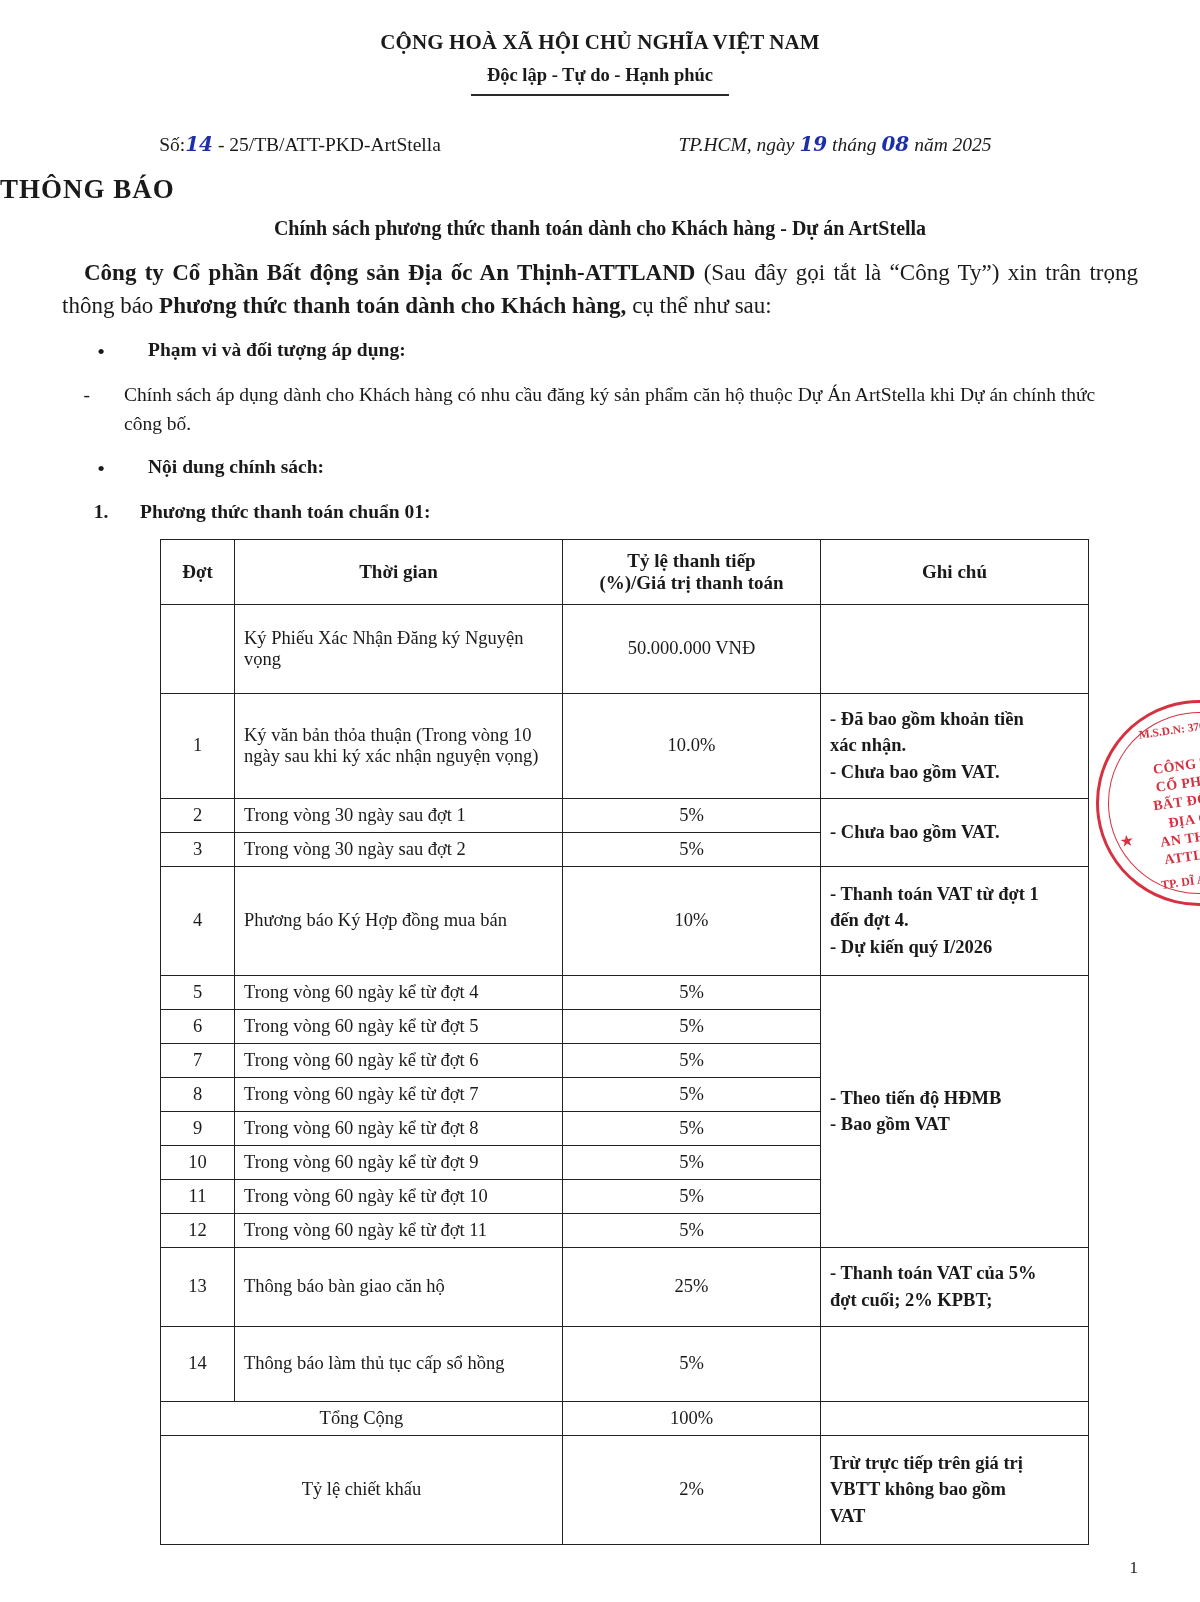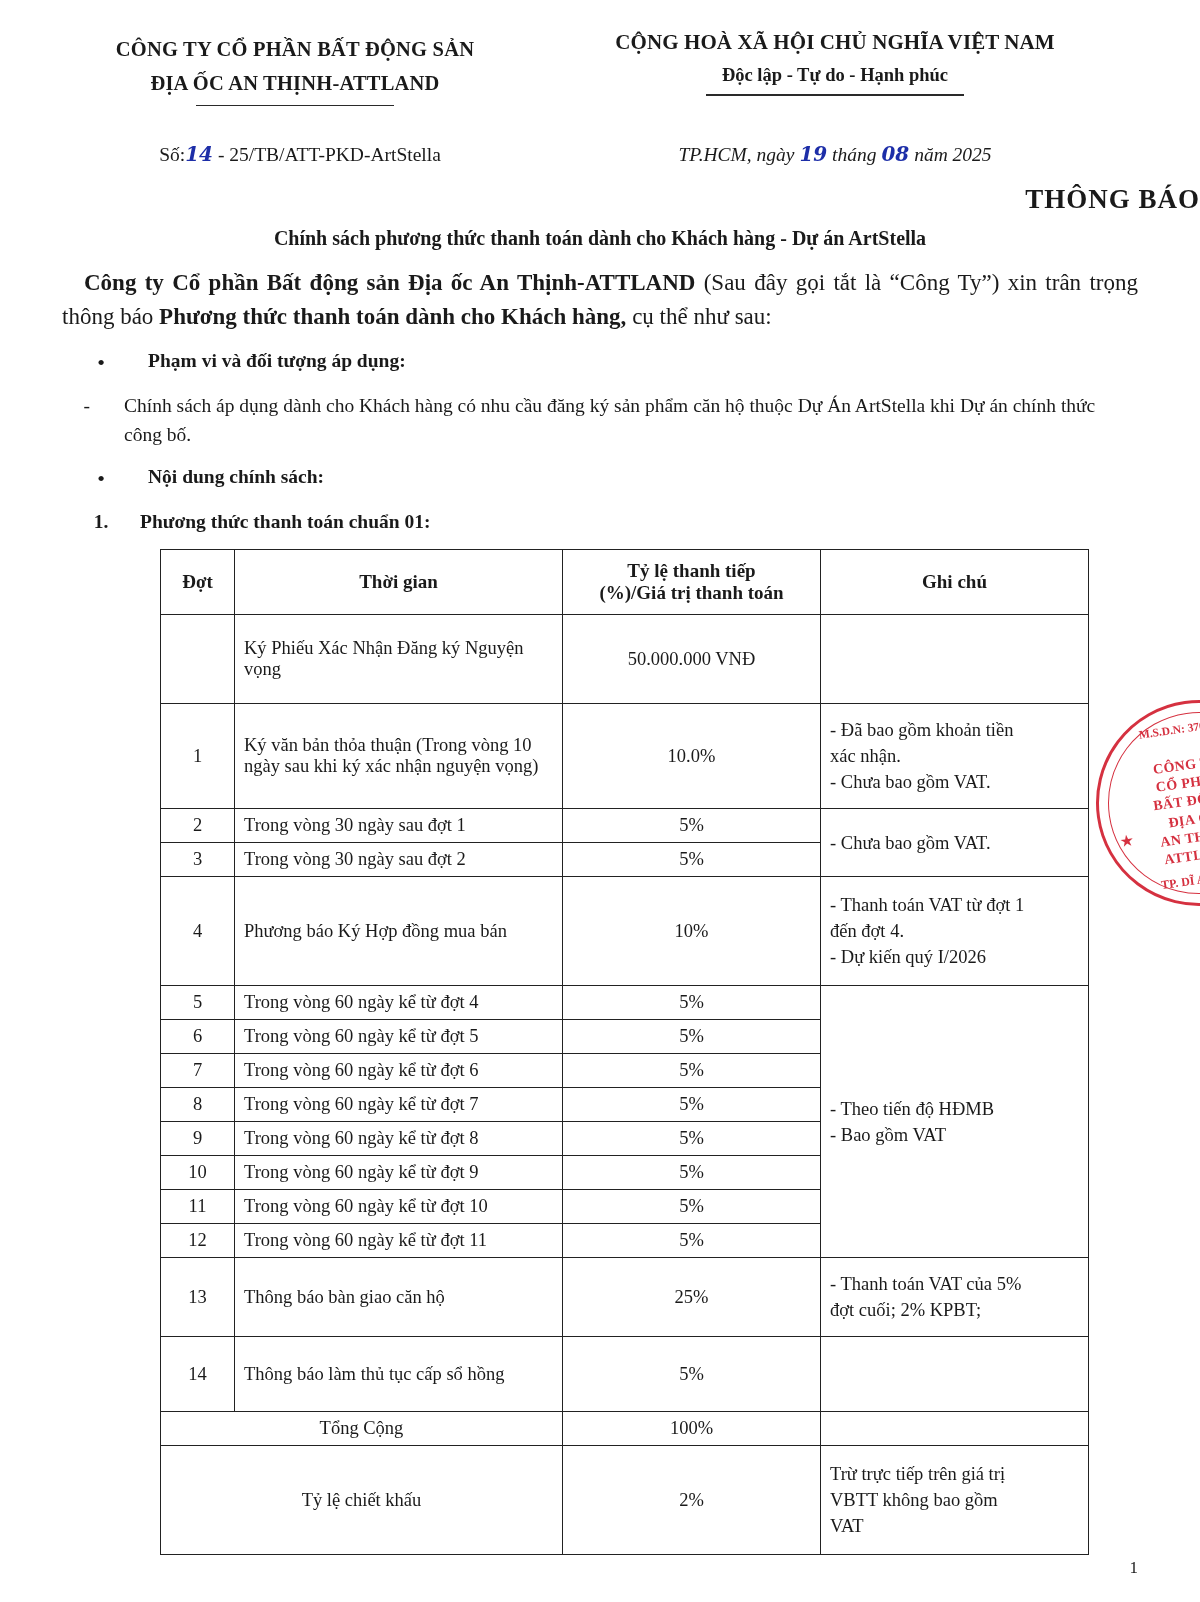--- a/index.html
+++ b/index.html
@@ -94,21 +94,21 @@
   .place-date {
     flex: 1;
     text-align: center;
     font-style: italic;
     font-size: 19.5px;
     padding-top: 24px;
   }
 
   
   .doc-title {
-    text-align: right;
+    text-align: left;
     font-weight: bold;
     font-size: 27px;
     letter-spacing: 1px;
     margin-top: 18px;
   }
   .doc-subtitle {
     text-align: center;
     font-weight: bold;
     font-size: 20px;
     margin-top: 12px;
@@ -196,21 +196,21 @@
     padding: 10px 6px;
   }
   .col-dot { width: 74px; }
   .col-time { width: 328px; }
   .col-rate { width: 258px; }
   .col-note { width: 268px; }
 
   .c-center { text-align: center; }
   .c-left { text-align: left; }
   .tall { height: 76px; }
-  .note-cell { font-size: 18.5px; line-height: 1.42; }
+  .note-cell { font-size: 18.5px; line-height: 1.42; font-weight: bold; }
   .note-cell div { white-space: nowrap; }
   .note-cell div.wrap { white-space: normal; }
   .bold { font-weight: normal; }
 
   
   .stamp {
     position: absolute;
     left: 1096px;
     top: 700px;
     width: 200px;
@@ -270,25 +270,20 @@
     bottom: 24px;
     font-size: 17px;
   }
 </style>
 </head>
 <body>
 
 <div class="page">
 
   <div class="header">
-    <div class="header-left">
-      <div class="company-name">CÔNG TY CỔ PHẦN BẤT ĐỘNG SẢN</div>
-      <div class="company-name-2">ĐỊA ỐC AN THỊNH-ATTLAND</div>
-      <div class="rule rule-left"></div>
-    </div>
     <div class="header-right">
       <div class="nation-title">CỘNG HOÀ XÃ HỘI CHỦ NGHĨA VIỆT NAM</div>
       <div class="nation-motto">Độc lập - Tự do - Hạnh phúc</div>
       <div class="rule rule-right"></div>
     </div>
   </div>
 
   <div class="docnum-row">
     <div class="docnum">
       <span>Số:</span><span class="handwrite">14</span>

